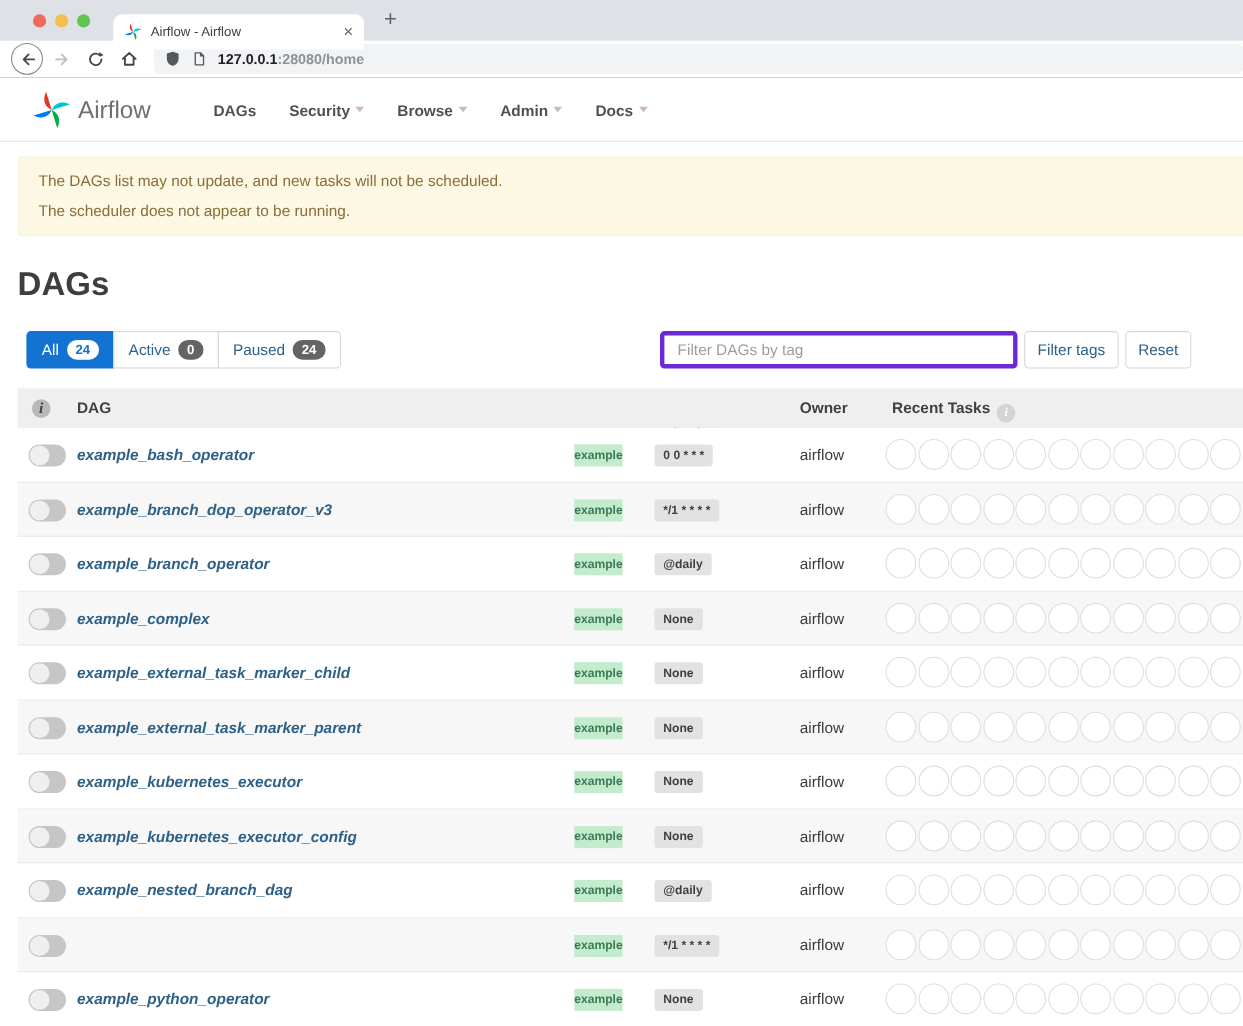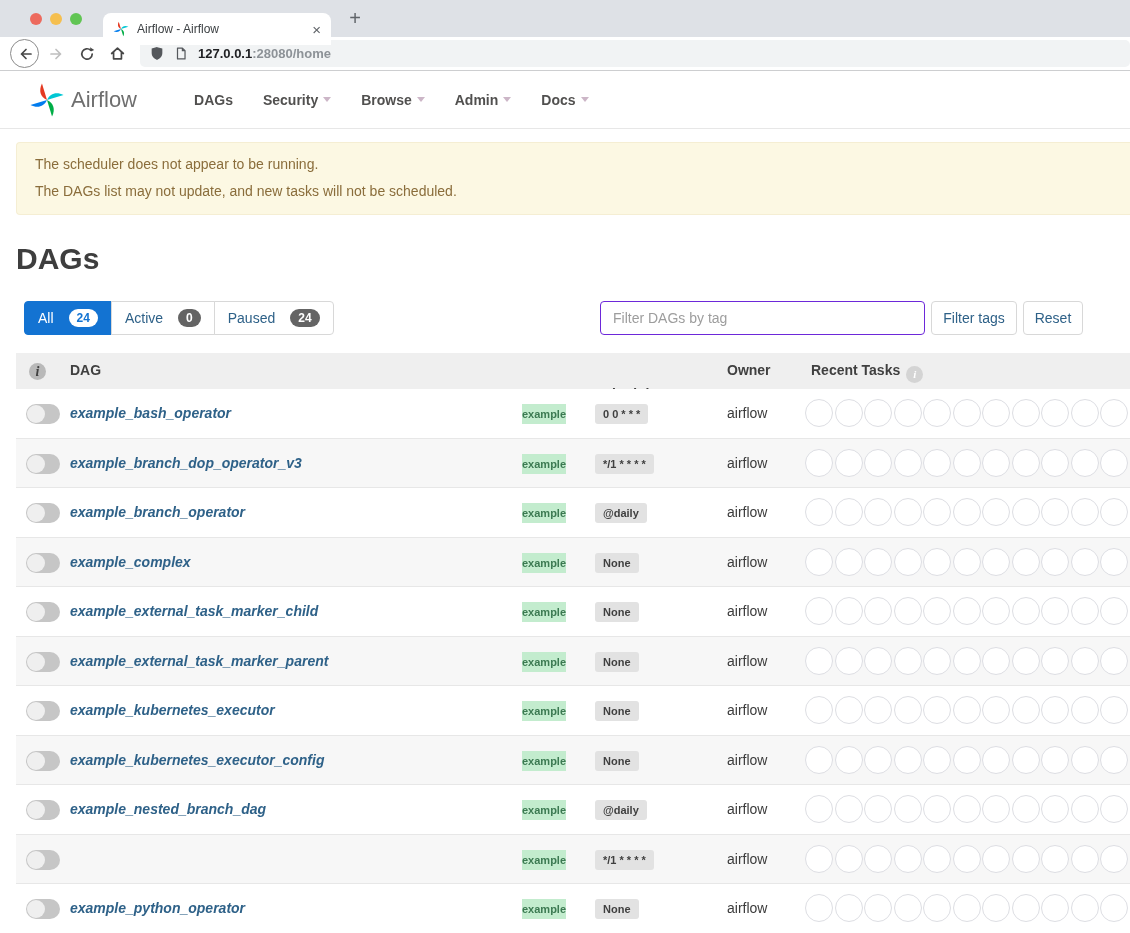--- a/index.html
+++ b/index.html
@@ -41,28 +41,28 @@
 
   
   .banner { margin:13px 0 0 16px; background:#fcf8e3; border:1px solid #f5eed3; border-right:none;
     border-radius:4px 0 0 4px; padding:13px 20px 15px 18px; color:#8a6d3b; font-size:14px; }
   .banner p + p { margin-top:11px; }
 
   .page-title { margin:27px 0 0 16px; font-size:30px; font-weight:bold; color:#3e3e3e; }
 
   .controls { position:relative; height:34px; margin:25px 16px 0 16px; }
   .btn-group { position:absolute; left:8px; top:0; display:flex; }
-  .filter-tab { height:34px; display:flex; align-items:center; gap:15px; padding:0 13px; background:#fff;
+  .filter-tab { height:34px; display:flex; align-items:center; gap:7px; padding:0 13px; background:#fff;
     border:1px solid #d8d8d8; font-size:14px; color:#2e6188; cursor:pointer; margin-left:-1px; }
   .filter-tab:first-child { border-radius:4px 0 0 4px; margin-left:0; }
   .filter-tab:last-child { border-radius:0 4px 4px 0; }
   .filter-tab.active { background:#1373d2; border-color:#1373d2; color:#fff; }
   .count-badge { border-radius:10px; padding:2px 8px; font-size:12px; font-weight:bold; background:#646464; color:#fff; }
   .filter-tab.active .count-badge { background:#fff; color:#1373d2; }
-  .tag-search { position:absolute; left:584px; top:0; width:325px; height:34px; border:1px solid #6d28d9;
+  .tag-search { position:absolute; left:584px; top:0; width:325px; height:34px; border:4px solid #6d28d9;
     border-radius:4px; padding:0 12px; font-size:14px; color:#333; font-family:"Liberation Sans",sans-serif; }
   .tag-search::placeholder { color:#9d9d9d; }
   .ctrl-btn { position:absolute; top:0; height:34px; background:#fff; border:1px solid #d8d8d8; border-radius:4px;
     font-size:14px; color:#2e6188; cursor:pointer; font-family:"Liberation Sans",sans-serif; }
   .btn-filter-tags { left:915px; width:86px; }
   .btn-reset { left:1007px; width:60px; }
 
   
   .dag-table { margin:18px 0 0 16px; width:1114px; }
   .thead { height:36px; background:#efefef; position:relative; }
@@ -174,22 +174,22 @@
         <span class="nav-caret"></span>
       </div>
       <div class="nav-item">
         <span>Docs</span>
         <span class="nav-caret"></span>
       </div>
     </div>
 </div>
 
 <div class="banner">
+  <p>The DAGs list may not update, and new tasks will not be scheduled.</p>
   <p>The scheduler does not appear to be running.</p>
-  <p>The DAGs list may not update, and new tasks will not be scheduled.</p>
 </div>
 
 <div class="page-title">DAGs</div>
 
 <div class="controls">
   <div class="btn-group">
     <div class="filter-tab active">
       <span>All</span>
       <span class="count-badge">24</span>
     </div>

